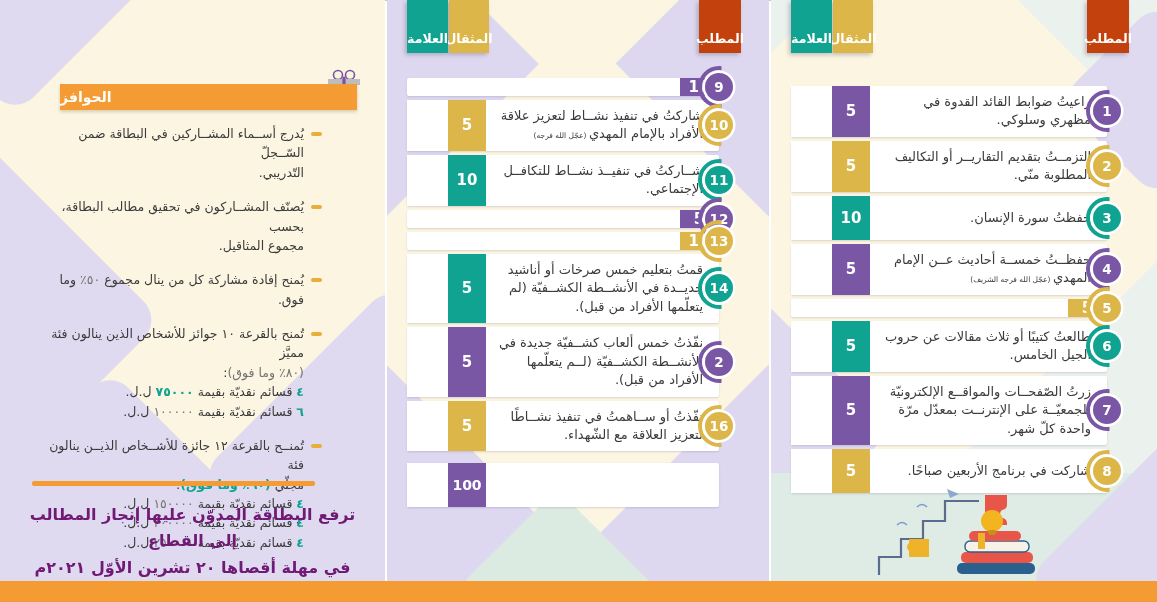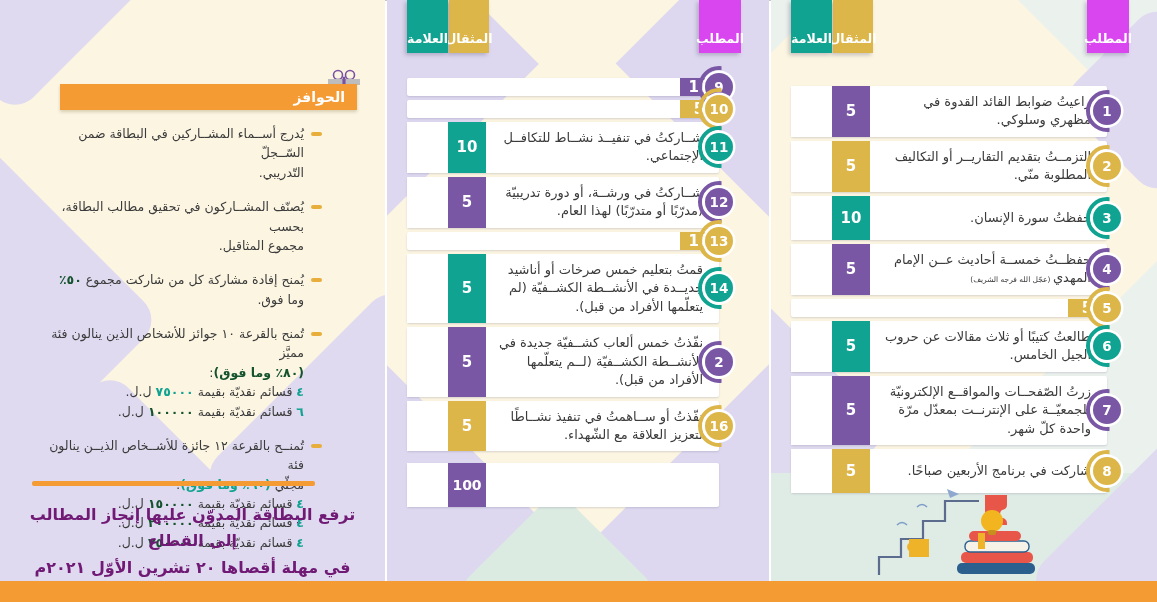--- a/index.html
+++ b/index.html
@@ -11,21 +11,21 @@
   .panel-right{left:771px;width:386px;background:#EBF1ED;}
   .shape{position:absolute;transform:rotate(45deg);border-radius:26px;z-index:0;}
   .lav{background:#DFDAF0}.cream{background:#FBF5E2}.mint{background:#DCEBE2}
   .band-mint{position:absolute;left:0;right:0;bottom:0;height:108px;background:#DFECE5;z-index:0;}
   .bottom-bar{position:absolute;left:0;right:0;bottom:0;height:21px;background:#F59B33;z-index:5;}
 
   
   .chip{position:absolute;top:0;height:46px;z-index:3;color:#fff;font-size:12.5px;font-weight:bold;
         display:flex;align-items:flex-end;justify-content:center;padding-bottom:7px;
         box-shadow:-2px 2px 4px rgba(60,50,90,.28);}
-  .chip-matlab{right:28px;width:42px;background:#d946ef;}
+  .chip-matlab{right:28px;width:42px;background:#c2410c;}
   .chip-mithqal{left:62px;width:40px;background:#DDB64A;}
   .chip-alama{left:20px;width:41px;background:#11A392;}
 
   
   .rows{position:absolute;left:0;right:0;padding:0 50px 0 20px;z-index:2;}
   .rows-right{top:86px;}
   .rows-mid{top:78px;}
   .row{position:relative;background:#fff;margin-bottom:4px;display:flex;align-items:stretch;
        border-radius:2px;box-shadow:0 1px 2px rgba(70,60,100,.18);}
   .cell-text{flex:1;padding:7px 16px 7px 8px;font-size:13px;line-height:1.42;color:#3B3B3B;
@@ -40,27 +40,27 @@
   .num .disc{position:absolute;inset:7px;border-radius:50%;background:var(--c);color:#fff;
              display:flex;align-items:center;justify-content:center;font-size:13.5px;font-weight:bold;
              box-shadow:0 0 0 2.5px #fff;}
   .row-total{margin-top:12px;}
   .row-total .cell-text{font-size:13.5px;padding-left:14px;}
   .row-total .cell-value{font-size:14px;}
 
   
   .incent-bar{position:absolute;top:84px;left:60px;right:28px;height:26px;background:#F59B33;z-index:2;
               color:#fff;font-size:14px;font-weight:bold;display:flex;align-items:center;
-              padding-right:12px;box-shadow:0 2px 3px rgba(120,90,40,.25);}
+              padding-right:12px;box-shadow:0 2px 3px rgba(120,90,40,.25);justify-content:flex-end;}
   .gift{position:absolute;top:68px;right:22px;z-index:2;}
   .bullets{position:absolute;top:124px;left:44px;right:63px;z-index:2;}
   .bullet{display:flex;margin-bottom:15px;font-size:12.5px;line-height:1.55;color:#3B3B3B;}
   .dash{flex:0 0 auto;width:11px;height:4px;background:#E8AE3C;border-radius:2px;margin:8px 0 0 7px;}
   .bullet-text{flex:1;}
-  .c-purple{color:#14532d;font-weight:bold;}
+  .c-purple{color:#737373;font-weight:normal;}
   .c-teal{color:#11A392;font-weight:bold;}
   .divider{position:absolute;top:481px;left:32px;width:283px;height:4.5px;background:#F59B33;
            border-radius:2px;z-index:2;}
   .footer-note{position:absolute;top:502px;left:22px;right:22px;text-align:center;z-index:2;
                color:#701a75;font-weight:bold;font-size:16px;line-height:1.65;}
   .illus{position:absolute;left:86px;bottom:4px;z-index:2;}
 </style>
 </head>
 <body>
 
@@ -209,41 +209,41 @@
             <span class="disc">9</span>
           </div>
           <div class="cell-value">10</div>
           <div class="cell-score"></div>
         </div>
         <div class="row" style="--c: #DDB64A;">
           <div class="num">
             <span class="arc"></span>
             <span class="disc">10</span>
           </div>
+          <div class="cell-text">
+            <div>شاركتُ في تنفيذ نشــاط لتعزيز علاقة الأفراد بالإمام المهدي<span class="note"> (عجّل الله فرجه)</span></div>
+          </div>
           <div class="cell-value">5</div>
           <div class="cell-score"></div>
         </div>
         <div class="row" style="--c: #11A392;">
           <div class="num">
             <span class="arc"></span>
             <span class="disc">11</span>
           </div>
           <div class="cell-text">
             <div>شــاركتُ في تنفيــذ نشــاط للتكافــل الإجتماعي.</div>
           </div>
           <div class="cell-value">10</div>
           <div class="cell-score"></div>
         </div>
         <div class="row" style="--c: #7A57A5;">
           <div class="num">
             <span class="arc"></span>
             <span class="disc">12</span>
-          </div>
-          <div class="cell-text">
-            <div>شــاركتُ في ورشــة، أو دورة تدريبيّة (مدرّبًا أو متدرّبًا) لهذا العام.</div>
           </div>
           <div class="cell-value">5</div>
           <div class="cell-score"></div>
         </div>
         <div class="row" style="--c: #DDB64A;">
           <div class="num">
             <span class="arc"></span>
             <span class="disc">13</span>
           </div>
           <div class="cell-value">10</div>
@@ -312,21 +312,21 @@
         <div class="bullet">
           <span class="dash"></span>
           <div class="bullet-text"><span>يُدرج أســماء المشــاركين في البطاقة ضمن السّــجلّ</span><br><span>التّدريبي.</span></div>
         </div>
         <div class="bullet">
           <span class="dash"></span>
           <div class="bullet-text"><span>يُصنّف المشــاركون في تحقيق مطالب البطاقة، بحسب</span><br><span>مجموع المثاقيل.</span></div>
         </div>
         <div class="bullet">
           <span class="dash"></span>
-          <div class="bullet-text"><span>يُمنح إفادة مشاركة كل من شاركت مجموع </span><span class="c-purple">٥٠٪</span><span> وما فوق.</span></div>
+          <div class="bullet-text"><span>يُمنح إفادة مشاركة كل من ينال مجموع </span><span class="c-purple">٥٠٪</span><span> وما فوق.</span></div>
         </div>
         <div class="bullet">
           <span class="dash"></span>
           <div class="bullet-text"><span>تُمنح بالقرعة ١٠ جوائز للأشخاص الذين ينالون فئة مميَّز</span><br><span class="c-purple">(٨٠٪ وما فوق)</span><span>:</span><br><span class="c-teal">٤</span><span> قسائم نقديّة بقيمة </span><span class="c-teal">٧٥٠٠٠</span><span> ل.ل.</span><br><span class="c-teal">٦</span><span> قسائم نقديّة بقيمة </span><span class="c-purple">١٠٠٠٠٠</span><span> ل.ل.</span></div>
         </div>
         <div class="bullet">
           <span class="dash"></span>
           <div class="bullet-text"><span>تُمنــح بالقرعة ١٢ جائزة للأشــخاص الذيــن ينالون فئة</span><br><span>مجلّي </span><span class="c-teal">(٩٠٪ وما فوق)</span><span>:</span><br><span class="c-teal">٤</span><span> قسائم نقديّة بقيمة </span><span class="c-purple">١٥٠٠٠٠</span><span> ل.ل.</span><br><span class="c-teal">٤</span><span> قسائم نقديّة بقيمة </span><span class="c-purple">٢٠٠٠٠٠</span><span> ل.ل.</span><br><span class="c-teal">٤</span><span> قسائم نقديّة بقيمة </span><span class="c-purple">٢٥٠٠٠٠</span><span> ل.ل.</span></div>
         </div>
       </div>

